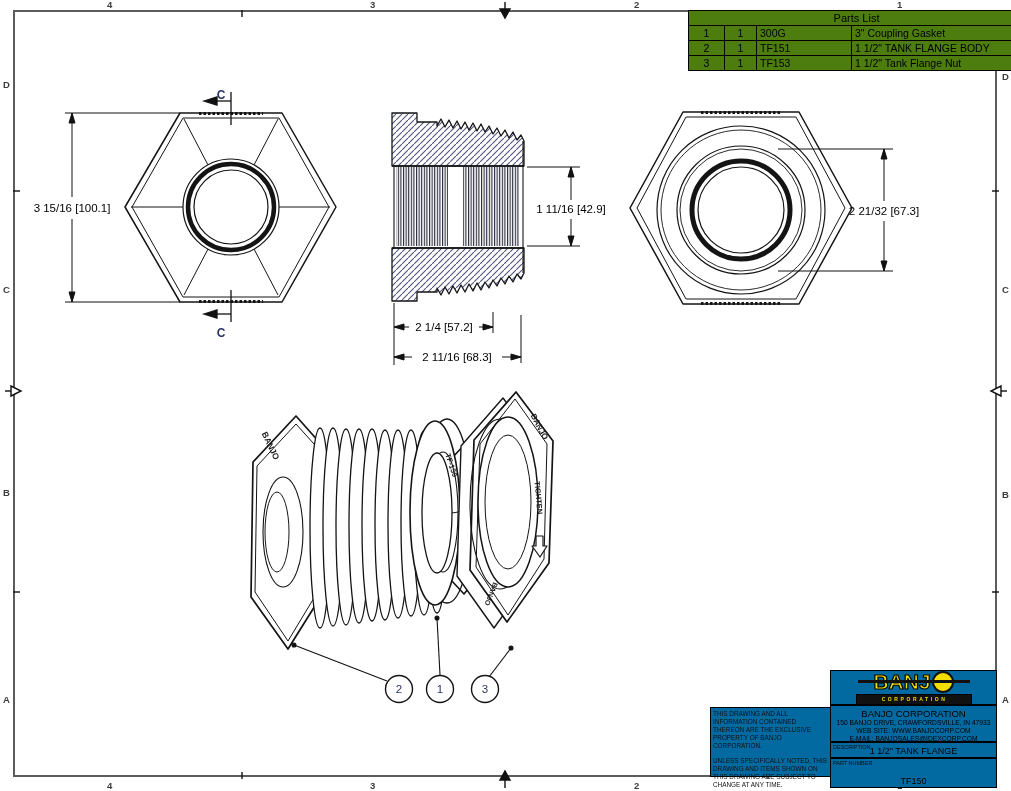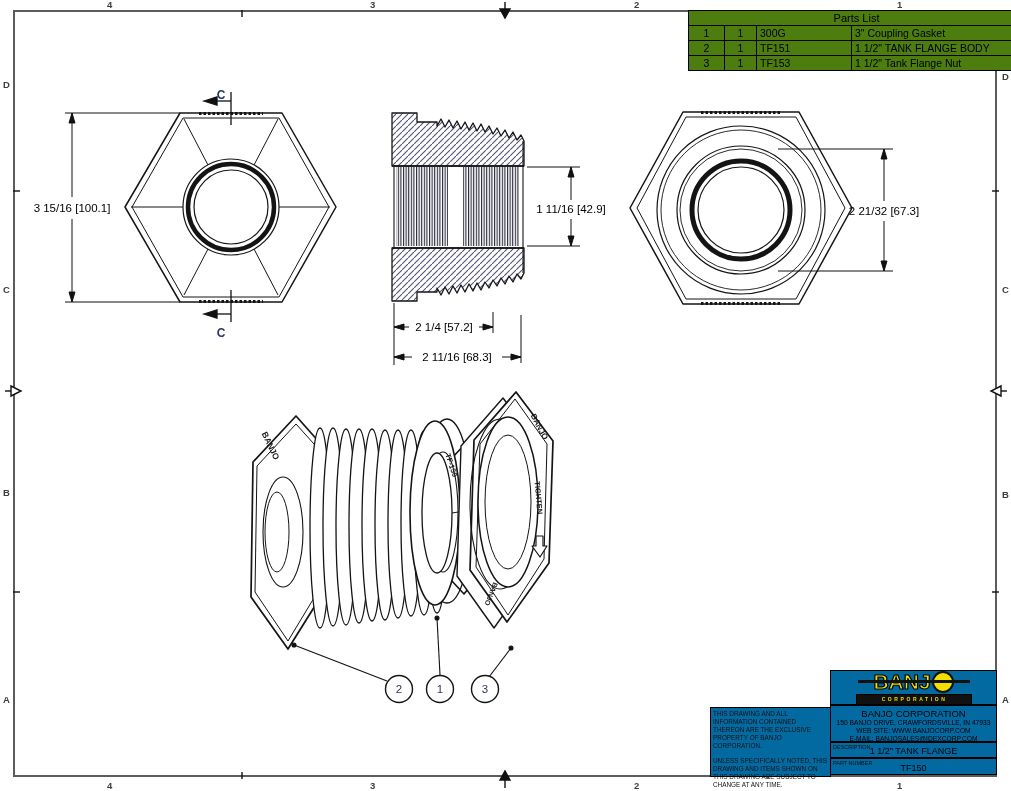--- a/index.html
+++ b/index.html
@@ -30,21 +30,21 @@
   .logo-circle{display:inline-block;width:22px;height:22px;border-radius:50%;background:#f2df00;
              border:2.5px solid #111;box-sizing:border-box;margin-left:1px;position:relative;}
   .logo-circle:after{content:"";position:absolute;left:2px;right:2px;top:9px;height:1.5px;background:#caa;}
   .logo-neck{position:absolute;left:2px;right:2px;top:9px;height:3.2px;background:#111;}
   .logo-sub{margin-top:1px;background:#111;color:#f2df00;font-size:5px;font-weight:bold;
              letter-spacing:2.6px;text-align:center;padding:1.5px 0 1.5px 2px;border:1px solid #000;}
   #tb-company{left:830px;top:705px;width:167px;height:37px;text-align:center;padding-top:2px;}
   #tb-company .co-name{font-size:9.5px;line-height:11px;}
   #tb-company .co-line{font-size:6.7px;line-height:8px;}
   #tb-desc{left:830px;top:742px;width:167px;height:16px;}
-  #tb-part{left:830px;top:758px;width:167px;height:17px;}
+  #tb-part{left:830px;top:758px;width:167px;height:30px;}
   .tb-label{position:absolute;left:2px;top:1px;font-size:5.5px;color:#111;}
   .tb-value{position:absolute;left:0;right:0;bottom:1px;text-align:center;font-size:9px;}
   svg text{font-family:"Liberation Sans",sans-serif;}
 </style>
 </head>
 <body>
 
 <div id="sheet">
 
   <div class="abs" id="border-rect"></div>

